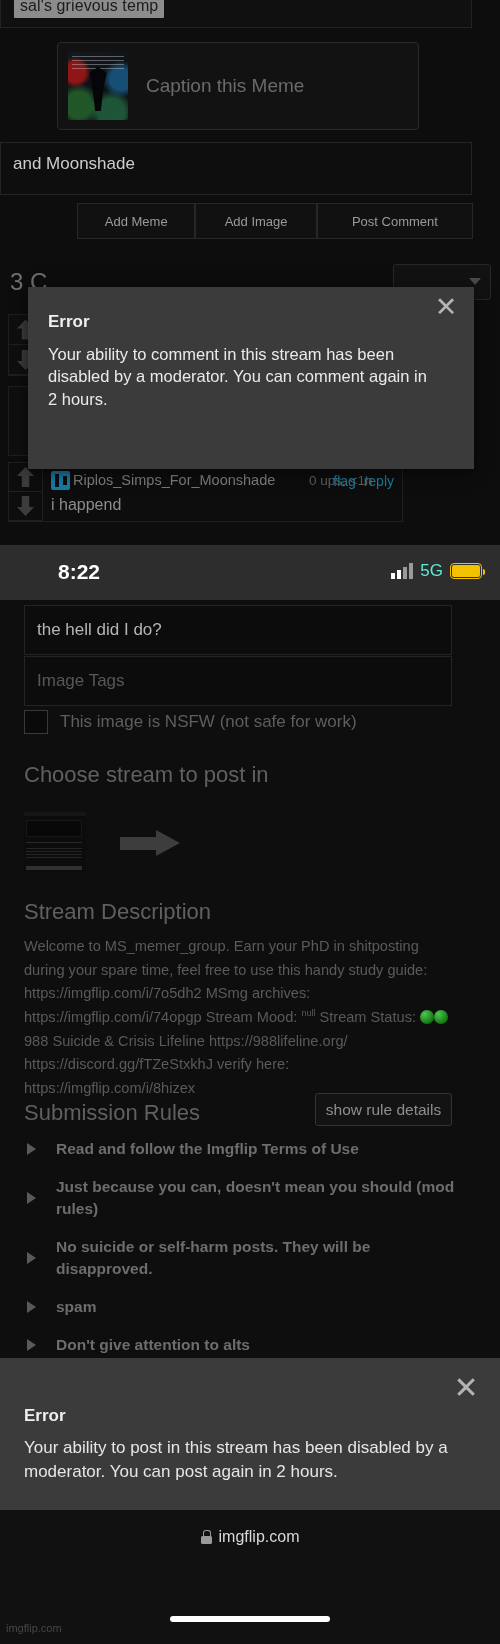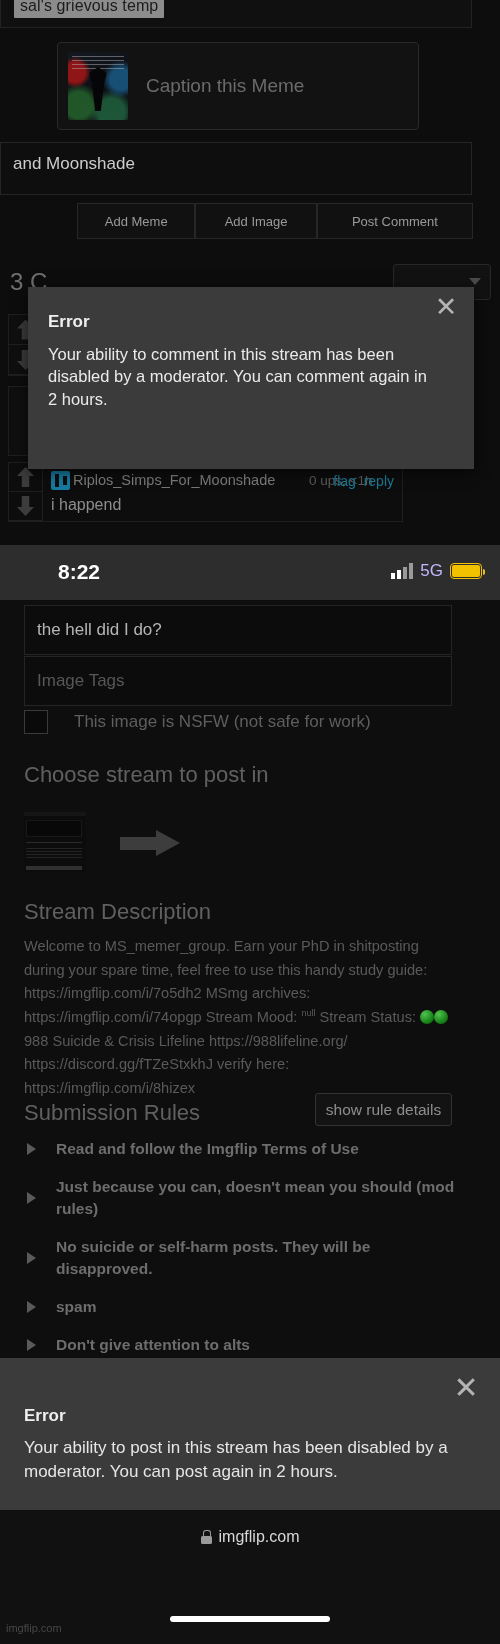--- a/index.html
+++ b/index.html
@@ -87,34 +87,34 @@
   
   .screen-bot { position:absolute; left:0; top:545px; width:500px; height:1099px; background:#0e0e0e; }
 
   .statusbar { position:absolute; left:0; top:0; width:500px; height:55px; background:#2d2d2d; }
   .sb-time { position:absolute; left:58px; top:15px; font-size:21px; font-weight:bold; color:#fff; }
   .sb-right { position:absolute; right:18px; top:14px; height:24px; display:flex; align-items:center; gap:7px; }
   .bars { display:flex; align-items:flex-end; gap:2px; height:16px; }
   .bars i { width:4px; background:#9a9a9a; display:block; }
   .bars i:nth-child(1){height:6px;background:#fff;} .bars i:nth-child(2){height:9px;background:#fff;}
   .bars i:nth-child(3){height:12px;} .bars i:nth-child(4){height:16px;}
-  .sb-net { font-size:17px; color:#c4b5fd; font-weight:500; }
+  .sb-net { font-size:17px; color:#5eead4; font-weight:500; }
   .battery { width:32px; height:16px; border:1.5px solid #f2c200; border-radius:4px; position:relative; }
   .battery span { position:absolute; inset:1px; background:#f2c200; border-radius:2px; }
   .battery::after { content:""; position:absolute; right:-4px; top:4.5px; width:2.5px; height:6px;
                     background:#f2c200; border-radius:0 2px 2px 0; }
 
   .field { position:absolute; left:24px; width:428px; height:50px; border:1px solid #242424;
            background:#0c0c0c; display:flex; align-items:center; padding:0 12px; font-size:17px; }
   .f-title { top:60px; color:#b5b5b5; }
   .f-tags  { top:111px; color:#575757; }
 
   .nsfw-row { position:absolute; left:24px; top:165px; display:flex; align-items:center; }
   .chk { width:24px; height:24px; border:1px solid #3a3a3a; background:#0a0a0a; }
-  .nsfw-label { margin-left:26px; font-size:17px; color:#5e5e5e; }
+  .nsfw-label { margin-left:12px; font-size:17px; color:#5e5e5e; }
 
   .h2 { position:absolute; left:24px; font-size:22px; color:#606060; }
   .h-choose { top:217px; }
   .h-desc   { top:354px; }
   .h-rules  { top:555px; }
 
   .prev-thumb { position:absolute; left:24px; top:267px; width:62px; height:60px; background:#0c0c0c;
                 overflow:hidden; }
   .prev-thumb .pt-a { position:absolute; left:0; top:0; width:100%; height:4px; background:#151515; }
   .prev-thumb .pt-b { position:absolute; left:2px; top:8px; width:56px; height:17px; background:#080808;

